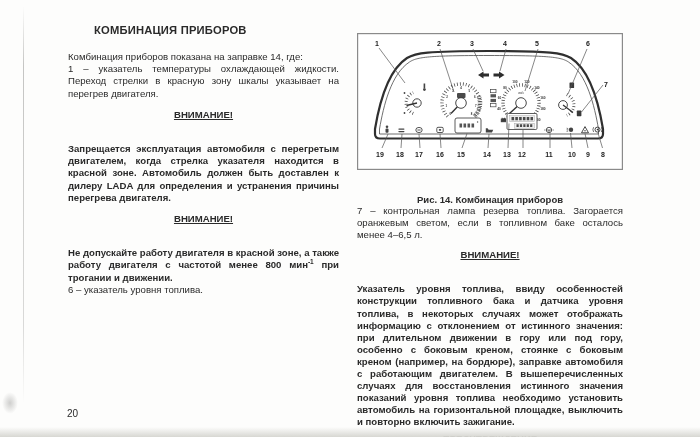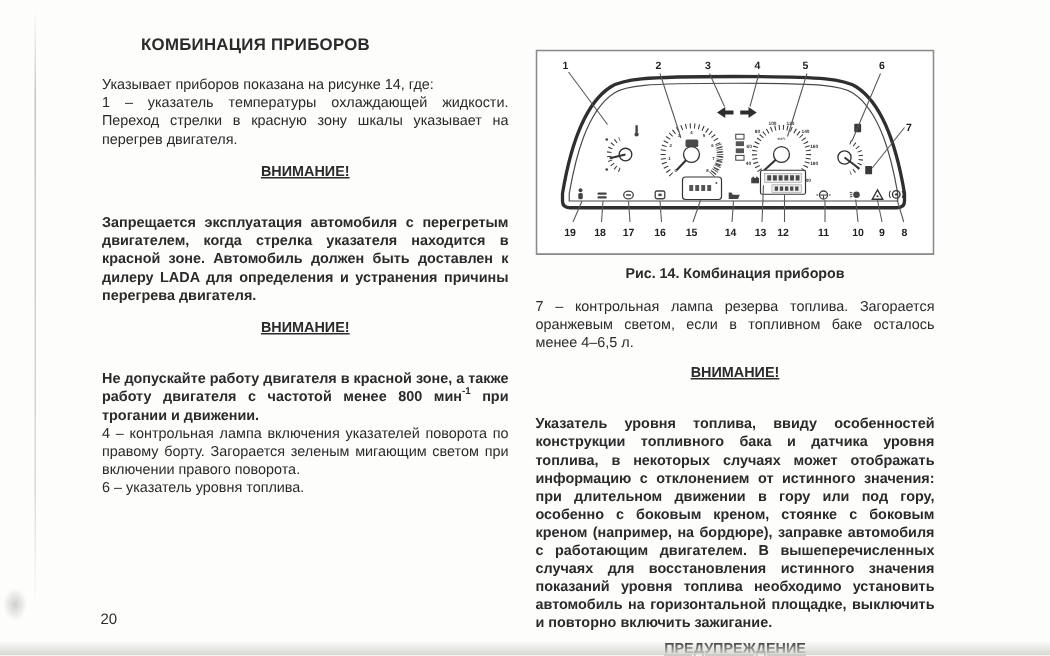--- a/index.html
+++ b/index.html
@@ -18,57 +18,56 @@
   .smudge{position:absolute;left:2px;top:392px;width:16px;height:22px;border-radius:50%;
     background:radial-gradient(ellipse at center,rgba(150,150,148,.45),rgba(150,150,148,0) 70%);}
   
   .col-left{position:absolute;left:68px;top:24px;width:271px;}
   .col-right{position:absolute;left:357px;top:33px;width:266px;}
   .doc-title{font-weight:bold;font-size:11.2px;letter-spacing:.2px;margin:0 0 15px 0;padding-left:26px;}
   p{margin:0;font-size:9.6px;line-height:12.2px;text-align:justify;}
   .col-right p{line-height:12.1px;}
   .mt8{margin-top:8px;}
   .mt9{margin-top:9px;}
-  .mt11{margin-top:11px;}
+  .mt11{}
   .mt4{margin-top:4px;}
   .warn-head{font-weight:bold;text-decoration:underline;text-align:center;}
   .bold-para{font-weight:bold;margin-top:22px;}
   b.lead{font-weight:normal;}
   sup{font-size:6.5px;line-height:0;}
   .page-num{position:absolute;left:67px;top:408px;font-size:10px;}
   
   .figure-wrap{width:266px;}
-  .fig-caption{font-weight:bold;font-size:9.5px;text-align:center;margin-top:2px;}
+  .fig-caption{font-weight:bold;font-size:9.5px;text-align:center;margin-top:20px;}
   svg text.callout{font-family:"Liberation Sans",sans-serif;font-size:7px;font-weight:bold;fill:#222;}
   svg text.gauge-lbl{font-family:"Liberation Sans",sans-serif;font-size:3.2px;font-weight:bold;fill:#333;}
   svg text.gauge-lbl-sm{font-family:"Liberation Sans",sans-serif;font-size:2.9px;font-weight:bold;fill:#333;}
   svg text.unit-lbl{font-family:"Liberation Sans",sans-serif;font-size:2.8px;fill:#333;}
 </style>
 </head>
 <body>
 
 <div class="gutter-line"></div>
 <div class="smudge"></div>
 
 <div class="col-left">
   <h1 class="doc-title">КОМБИНАЦИЯ ПРИБОРОВ</h1>
 
-  <p>Указывает приборов показана на рисунке 14, где:</p>
+  <p>Комбинация приборов показана на заправке 14, где:</p>
 
   <p><b class="lead">1 – указатель температуры охлаждающей жидкости.</b> <span>Переход стрелки в красную зону шкалы указывает на перегрев двигателя.</span></p>
 
   <p class="warn-head mt9">ВНИМАНИЕ!</p>
   <p class="bold-para">Запрещается эксплуатация автомобиля с перегретым двигателем, когда стрелка указателя находится в красной зоне. Автомобиль должен быть доставлен к дилеру LADA для определения и устранения причины перегрева двигателя.</p>
 
 
   <p class="warn-head mt9">ВНИМАНИЕ!</p>
   <p class="bold-para"><span>Не допускайте работу двигателя в красной зоне, а также работу двигателя с частотой менее 800 мин</span><sup>-1</sup> <span>при трогании и движении.</span></p>
 
 
-  <p><b class="lead">4 – контрольная лампа включения указателей поворота по правому борту.</b> <span>Загорается зеленым мигающим светом при включении правого поворота.</span></p>
 
   <p><b class="lead">6 – указатель уровня топлива.</b></p>
 </div>
 
 <div class="col-right">
   <div class="figure-wrap">
     <svg width="266" height="137" viewBox="0 0 266 137">
 
       <rect x="0.6" y="0.6" width="264.8" height="135.8" fill="#ffffff" stroke="#8a8a8a" stroke-width="1.2"></rect>
 

